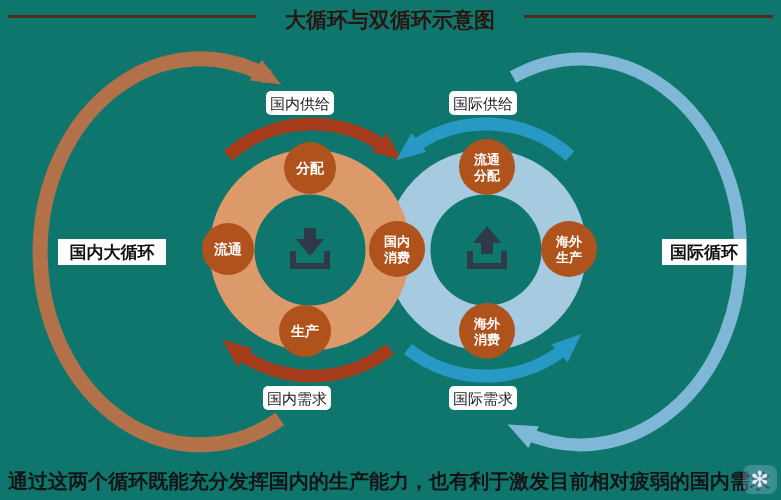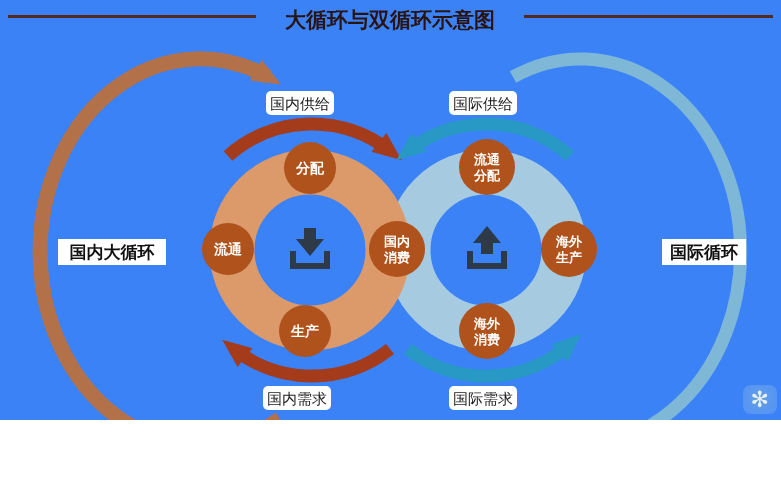--- a/index.html
+++ b/index.html
@@ -1,20 +1,20 @@
 <!DOCTYPE html>
 <html><head>
 <meta charset="utf-8">
 <style>
   html, body { margin: 0; padding: 0; background: #ffffff; }
   .canvas {
     position: relative;
     width: 781px;
-    height: 420px;
-    background: #3b82f6;
+    height: 500px;
+    background: #0f766e;
     overflow: hidden;
     font-family: "DejaVu Sans", sans-serif;
   }
   svg { font-family: "DejaVu Sans", sans-serif; display: block; }
   .watermark {
     position: absolute;
     right: 4px;
     bottom: 6px;
     display: flex;
     align-items: center;

